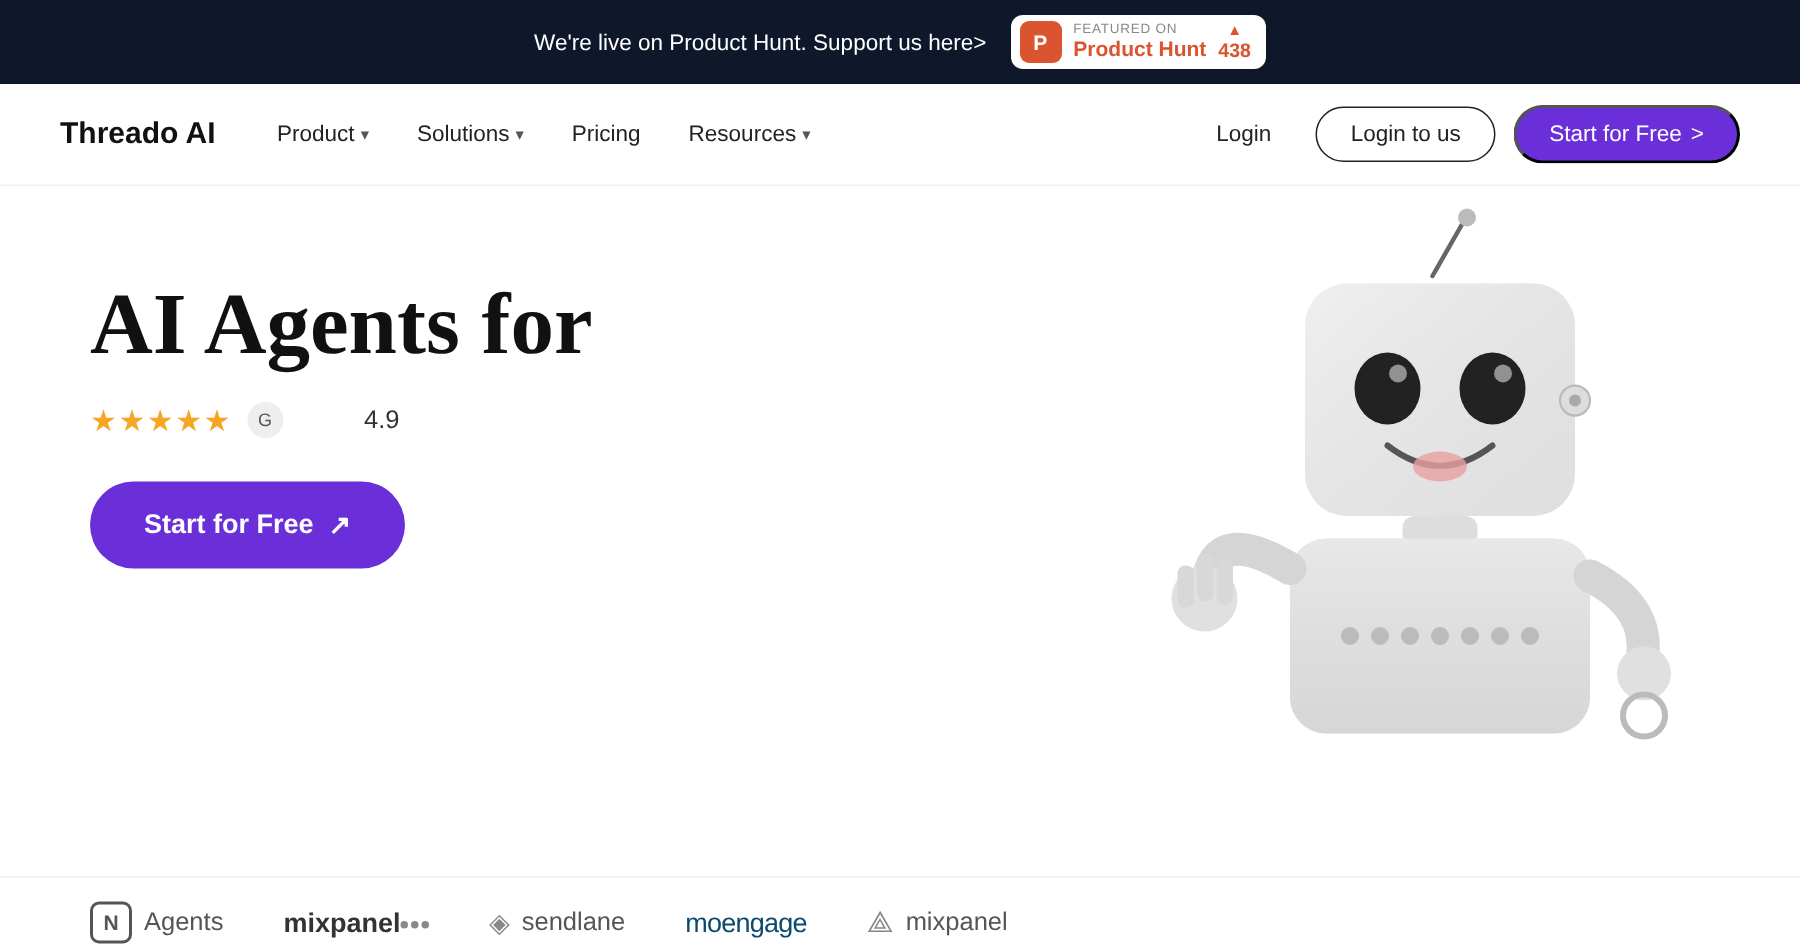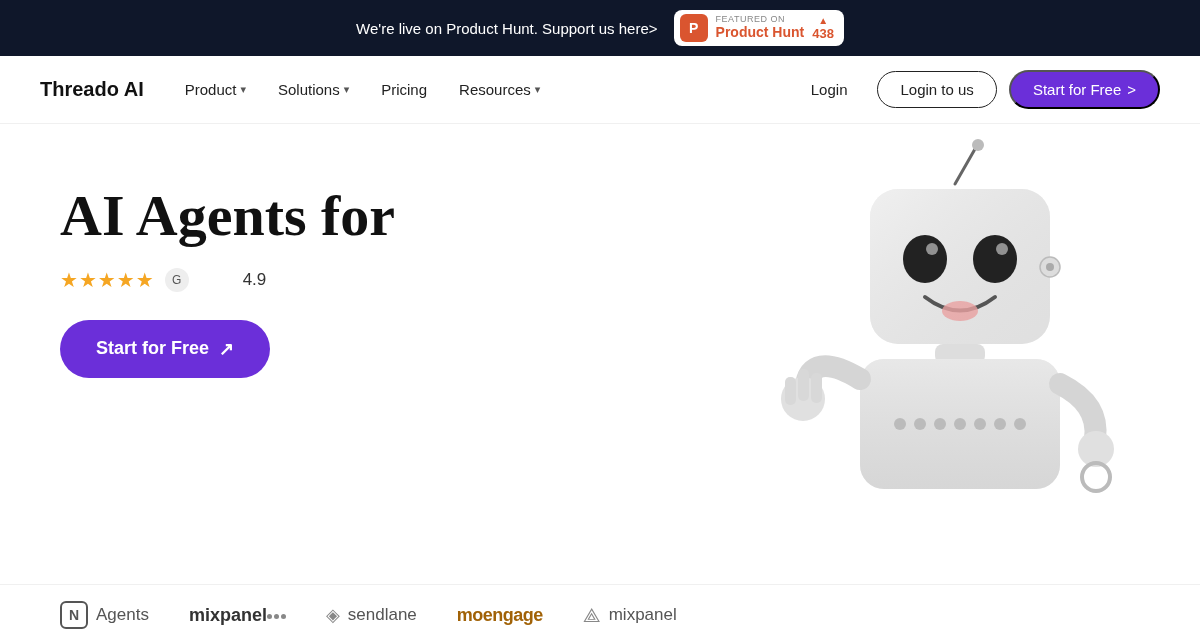--- a/index.html
+++ b/index.html
@@ -237,21 +237,21 @@
       display: flex;
       gap: 2px;
       margin-top: 3px;
     }
     .dot {
       width: 5px;
       height: 5px;
       border-radius: 50%;
       background: #888;
     }
-    .moengage-text { font-size: 18px; font-weight: 700; color: #a16207; letter-spacing: -0.5px; }
+    .moengage-text { font-size: 18px; font-weight: 400; color: #0c4a6e; letter-spacing: -0.5px; }
   </style>
 </head>
 <body>
 
 <div class="top-banner">
   <span>We're live on Product Hunt. Support us here&gt;</span>
   <div class="product-hunt-badge">
     <div class="ph-logo">P</div>
     <div class="ph-text">
       <span class="ph-featured">FEATURED ON</span>

